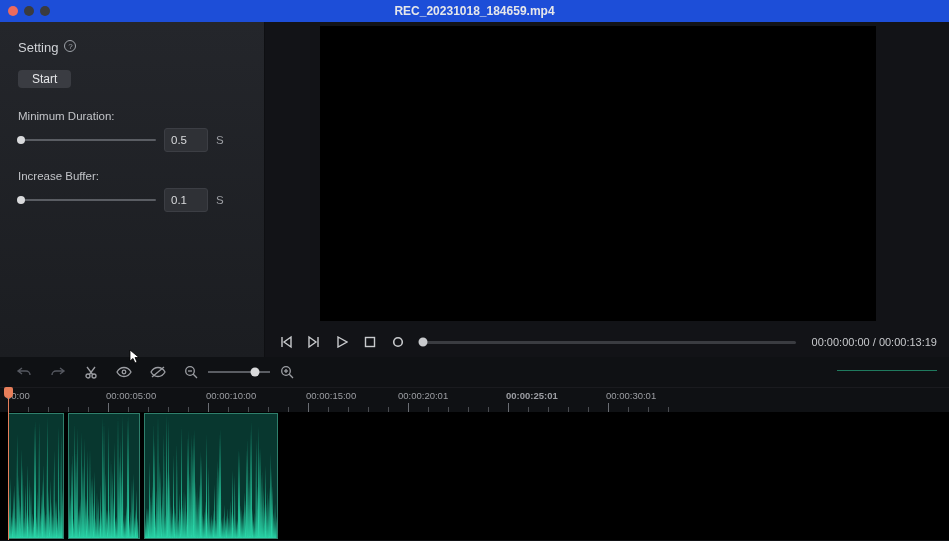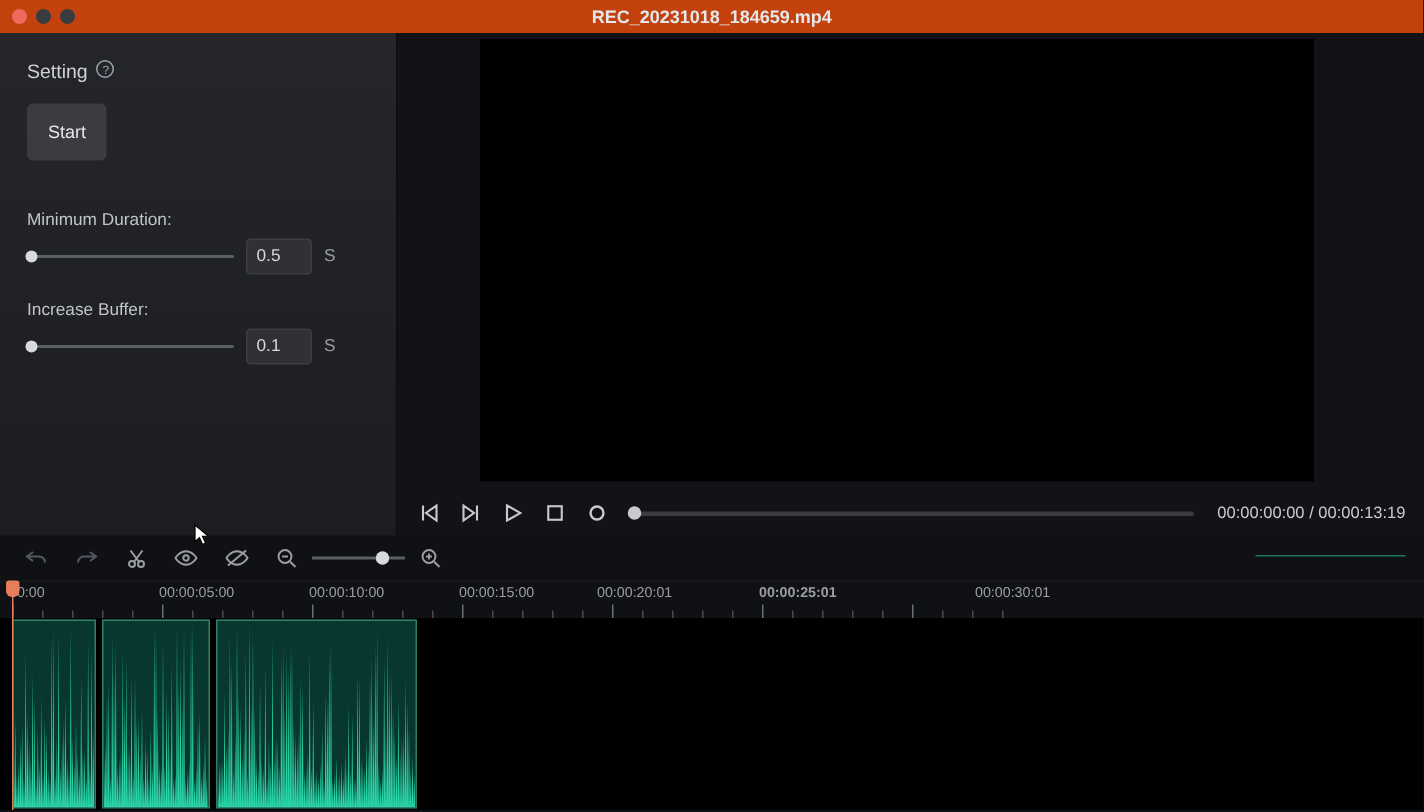--- a/index.html
+++ b/index.html
@@ -1,35 +1,35 @@
 <!DOCTYPE html>
 <html><head>
 <meta charset="utf-8">
 <style>
   * { margin: 0; padding: 0; box-sizing: border-box; font-family: -apple-system, "Segoe UI", Arial, sans-serif; }
   html, body { width: 949px; height: 541px; background: #0f1114; color: #cfd2d6; overflow: hidden; }
   .app { width: 949px; height: 541px; position: relative; background: #0f1114; }
 
   
-  .titlebar { height: 22px; display: flex; align-items: center; padding-left: 8px; position: relative; background: #c2410c; }
+  .titlebar { height: 22px; display: flex; align-items: center; padding-left: 8px; position: relative; background: #1d4ed8; }
   .traffic { display: flex; gap: 6px; }
   .tdot { width: 10px; height: 10px; border-radius: 50%; }
   .t-red { background: #ec6a5e; }
   .t-yellow { background: #3a3b3f; }
   .t-green { background: #3a3b3f; }
   .title { position: absolute; left: 0; right: 0; text-align: center; font-size: 12px; font-weight: 600; color: #e6e7ea; }
 
   
   .main { display: flex; height: 335px; }
 
   
   .sidebar { width: 265px; background: linear-gradient(#24262b,#1b1d21); padding: 14px 16px 10px 18px; border-right: 1px solid #0e0f12; }
   .setting-header { display: flex; align-items: flex-start; gap: 6px; font-size: 13px; color: #d0d2d6; margin-top: 4px; margin-bottom: 14px; }
   .help-icon { width: 12px; height: 12px; border: 1px solid #9ea2a8; border-radius: 50%; display: inline-flex; align-items: center; justify-content: center; font-size: 8px; color: #9ea2a8; }
-  .start-btn { background: #3a3c42; color: #e6e7e9; font-size: 12px; padding: 12px 14px; border: none; border-radius: 4px; cursor: pointer; margin-bottom: 28px; }
+  .start-btn { background: #3a3c42; color: #e6e7e9; font-size: 12px; padding: 2px 14px; border: none; border-radius: 4px; cursor: pointer; margin-bottom: 16px; }
   .param-label { font-size: 11.5px; color: #c2c4c8; margin-bottom: 6px; margin-top: 6px; }
   .param-row { display: flex; align-items: center; gap: 8px; margin-bottom: 18px; }
   .slider-track { position: relative; width: 138px; height: 2px; background: #5a5d63; border-radius: 1px; }
   .slider-thumb { position: absolute; top: 50%; transform: translate(-50%,-50%); width: 8px; height: 8px; border-radius: 50%; background: #d9dadc; }
   .value-box { width: 44px; height: 24px; background: #2f3136; border: 1px solid #3c3e44; border-radius: 3px; color: #d9dadc; font-size: 11.5px; padding: 0 6px; display: flex; align-items: center; }
   .unit { font-size: 11.5px; color: #9c9ea3; }
 
   
   .preview-wrap { flex: 1; position: relative; background: #121317; }
   .preview-canvas { position: absolute; left: 55px; top: 4px; width: 556px; height: 295px; background: #000; }
@@ -235,21 +235,21 @@
       <div class="ruler-tick-minor" style="left: 428px;"></div>
       <div class="ruler-tick-minor" style="left: 448px;"></div>
       <div class="ruler-tick-minor" style="left: 468px;"></div>
       <div class="ruler-tick-minor" style="left: 488px;"></div>
       <div class="ruler-label" style="left: 508px; font-weight: bold;">00:00:25:01</div>
       <div class="ruler-tick-major" style="left: 508px;"></div>
       <div class="ruler-tick-minor" style="left: 528px;"></div>
       <div class="ruler-tick-minor" style="left: 548px;"></div>
       <div class="ruler-tick-minor" style="left: 568px;"></div>
       <div class="ruler-tick-minor" style="left: 588px;"></div>
-      <div class="ruler-label" style="left: 608px; margin-left: 44px;">00:00:30:01</div>
+      <div class="ruler-label" style="left: 608px;">00:00:30:01</div>
       <div class="ruler-tick-major" style="left: 608px;"></div>
       <div class="ruler-tick-minor" style="left: 628px;"></div>
       <div class="ruler-tick-minor" style="left: 648px;"></div>
       <div class="ruler-tick-minor" style="left: 668px;"></div>
     </div>
 
   <div class="track-area" id="track">
       <div class="clip" style="left: 8px; width: 56px;">
         <svg viewBox="0 0 56 124" preserveAspectRatio="none">
           <path d="M0 124 L0.0 71.7 L0.6 124 L1.2 63.6 L1.8 124 L2.4 102.1 L3.0 124 L3.6 94.4 L4.2 124 L4.8 76.7 L5.4 124 L6.0 69.9 L6.6 124 L7.2 103.6 L7.8 124 L8.4 19.7 L9.0 124 L9.6 60.2 L10.2 124 L10.8 80.0 L11.4 124 L12.0 91.3 L12.6 124 L13.2 34.4 L13.8 124 L14.4 51.5 L15.0 124 L15.6 103.7 L16.2 124 L16.8 70.8 L17.4 124 L18.0 95.0 L18.6 124 L19.2 49.6 L19.8 124 L20.4 99.9 L21.0 124 L21.6 63.7 L22.2 124 L22.8 72.0 L23.4 124 L24.0 98.8 L24.6 124 L25.2 104.5 L25.8 124 L26.4 10.1 L27.0 124 L27.6 5.0 L28.2 124 L28.8 101.8 L29.4 124 L30.0 76.6 L30.6 124 L31.2 7.4 L31.8 124 L32.4 98.1 L33.0 124 L33.6 79.2 L34.2 124 L34.8 64.9 L35.4 124 L36.0 49.6 L36.6 124 L37.2 91.6 L37.8 124 L38.4 99.2 L39.0 124 L39.6 2.4 L40.2 124 L40.8 76.5 L41.4 124 L42.0 95.2 L42.6 124 L43.2 65.3 L43.8 124 L44.4 87.5 L45.0 124 L45.6 100.1 L46.2 124 L46.8 35.6 L47.4 124 L48.0 85.6 L48.6 124 L49.2 85.7 L49.8 124 L50.4 103.6 L51.0 124 L51.6 12.2 L52.2 124 L52.8 94.8 L53.4 124 L54.0 18.9 L54.6 124 L55.2 73.8 L55.8 124 L56 124 Z" fill="#29d3a6"></path>

